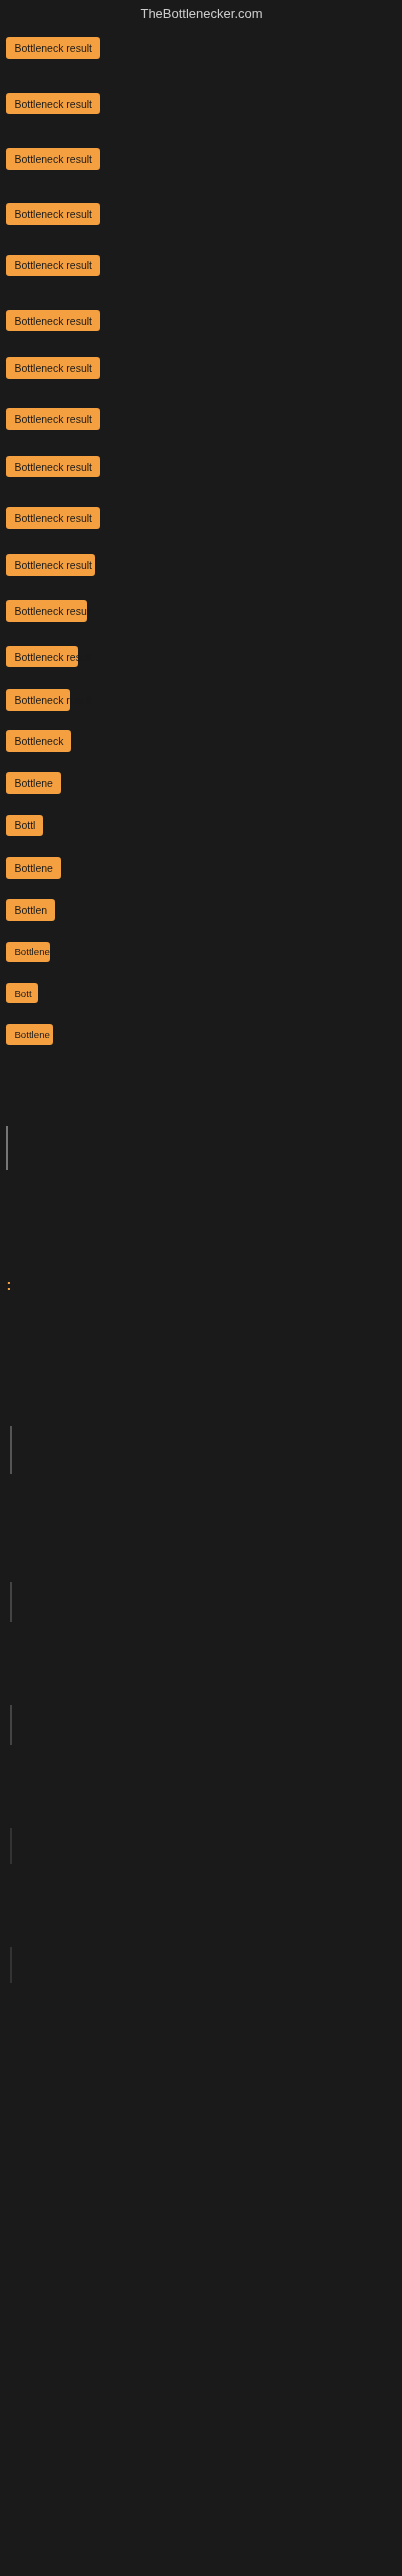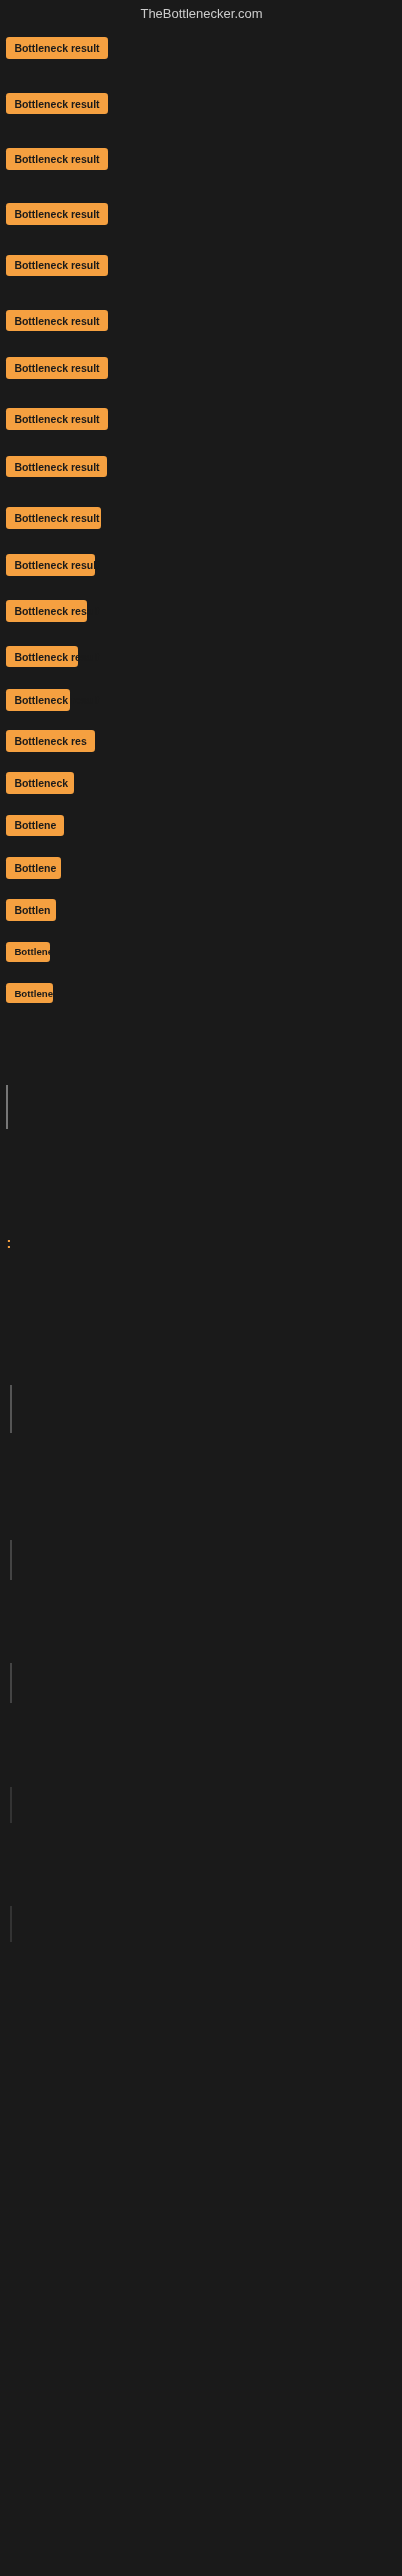--- a/index.html
+++ b/index.html
@@ -22,21 +22,21 @@
       color: #cccccc;
       font-size: 13px;
       padding: 6.4px 0;
       font-weight: normal;
     }
 
     .bottleneck-badge {
       background-color: #f5a040;
       color: #1a1a1a;
       font-size: 10.5px;
-      font-weight: bold;
+      font-weight: normal;
       padding: 4.8px 8px;
       border-radius: 3.2px;
       white-space: nowrap;
       display: inline-block;
     }
 
     .items-container {
       padding: 0 3.2px;
     }
 
@@ -123,46 +123,49 @@
   </div>
 
   <div class="item-row" style="padding-bottom: 12px;">
     <span class="bottleneck-badge badge-12">Bottleneck result</span>
   </div>
 
   <div class="item-row" style="padding-bottom: 9.7px;">
     <span class="bottleneck-badge badge-13">Bottleneck result</span>
   </div>
 
-  <div class="item-row" style="padding-bottom: 8px;">
-    <span class="bottleneck-badge" style="max-width:105px;overflow:hidden;font-size:10.5px;">Bottleneck res</span>
-  </div>
 
   <div class="item-row" style="padding-bottom: 8px;">
     <span class="bottleneck-badge" style="max-width:68px;overflow:hidden;font-size:10.5px;">Bottleneck</span>
   </div>
 
 
   <div class="item-row" style="padding-bottom: 8px;">
     <span class="bottleneck-badge" style="max-width:60px;overflow:hidden;font-size:10.5px;">Bottlene</span>
   </div>
 
+  <div class="item-row" style="padding-bottom: 8px;">
+    <span class="bottleneck-badge" style="max-width:39px;overflow:hidden;font-size:10.5px;">Bottl</span>
+  </div>
 
   <div class="item-row" style="padding-bottom: 8px;">
     <span class="bottleneck-badge" style="max-width:55px;overflow:hidden;font-size:10.5px;">Bottlene</span>
   </div>
 
   <div class="item-row" style="padding-bottom: 8px;">
     <span class="bottleneck-badge" style="max-width:50px;overflow:hidden;font-size:10.5px;">Bottlen</span>
   </div>
 
   <div class="item-row" style="padding-bottom: 8px;">
     <span class="bottleneck-badge" style="max-width:44px;overflow:hidden;font-size:9.7px;">Bottleneck</span>
   </div>
 
+  <div class="item-row" style="padding-bottom: 8px;">
+    <span class="bottleneck-badge" style="max-width:32px;overflow:hidden;font-size:9.7px;">Bott</span>
+  </div>
 
   <div class="item-row" style="padding-bottom: 8px;">
     <span class="bottleneck-badge" style="max-width:47px;overflow:hidden;font-size:9.7px;">Bottlene</span>
   </div>
 
 </div>
 
 <div class="bottom-section">
 
   <div style="height: 40px;"></div>

